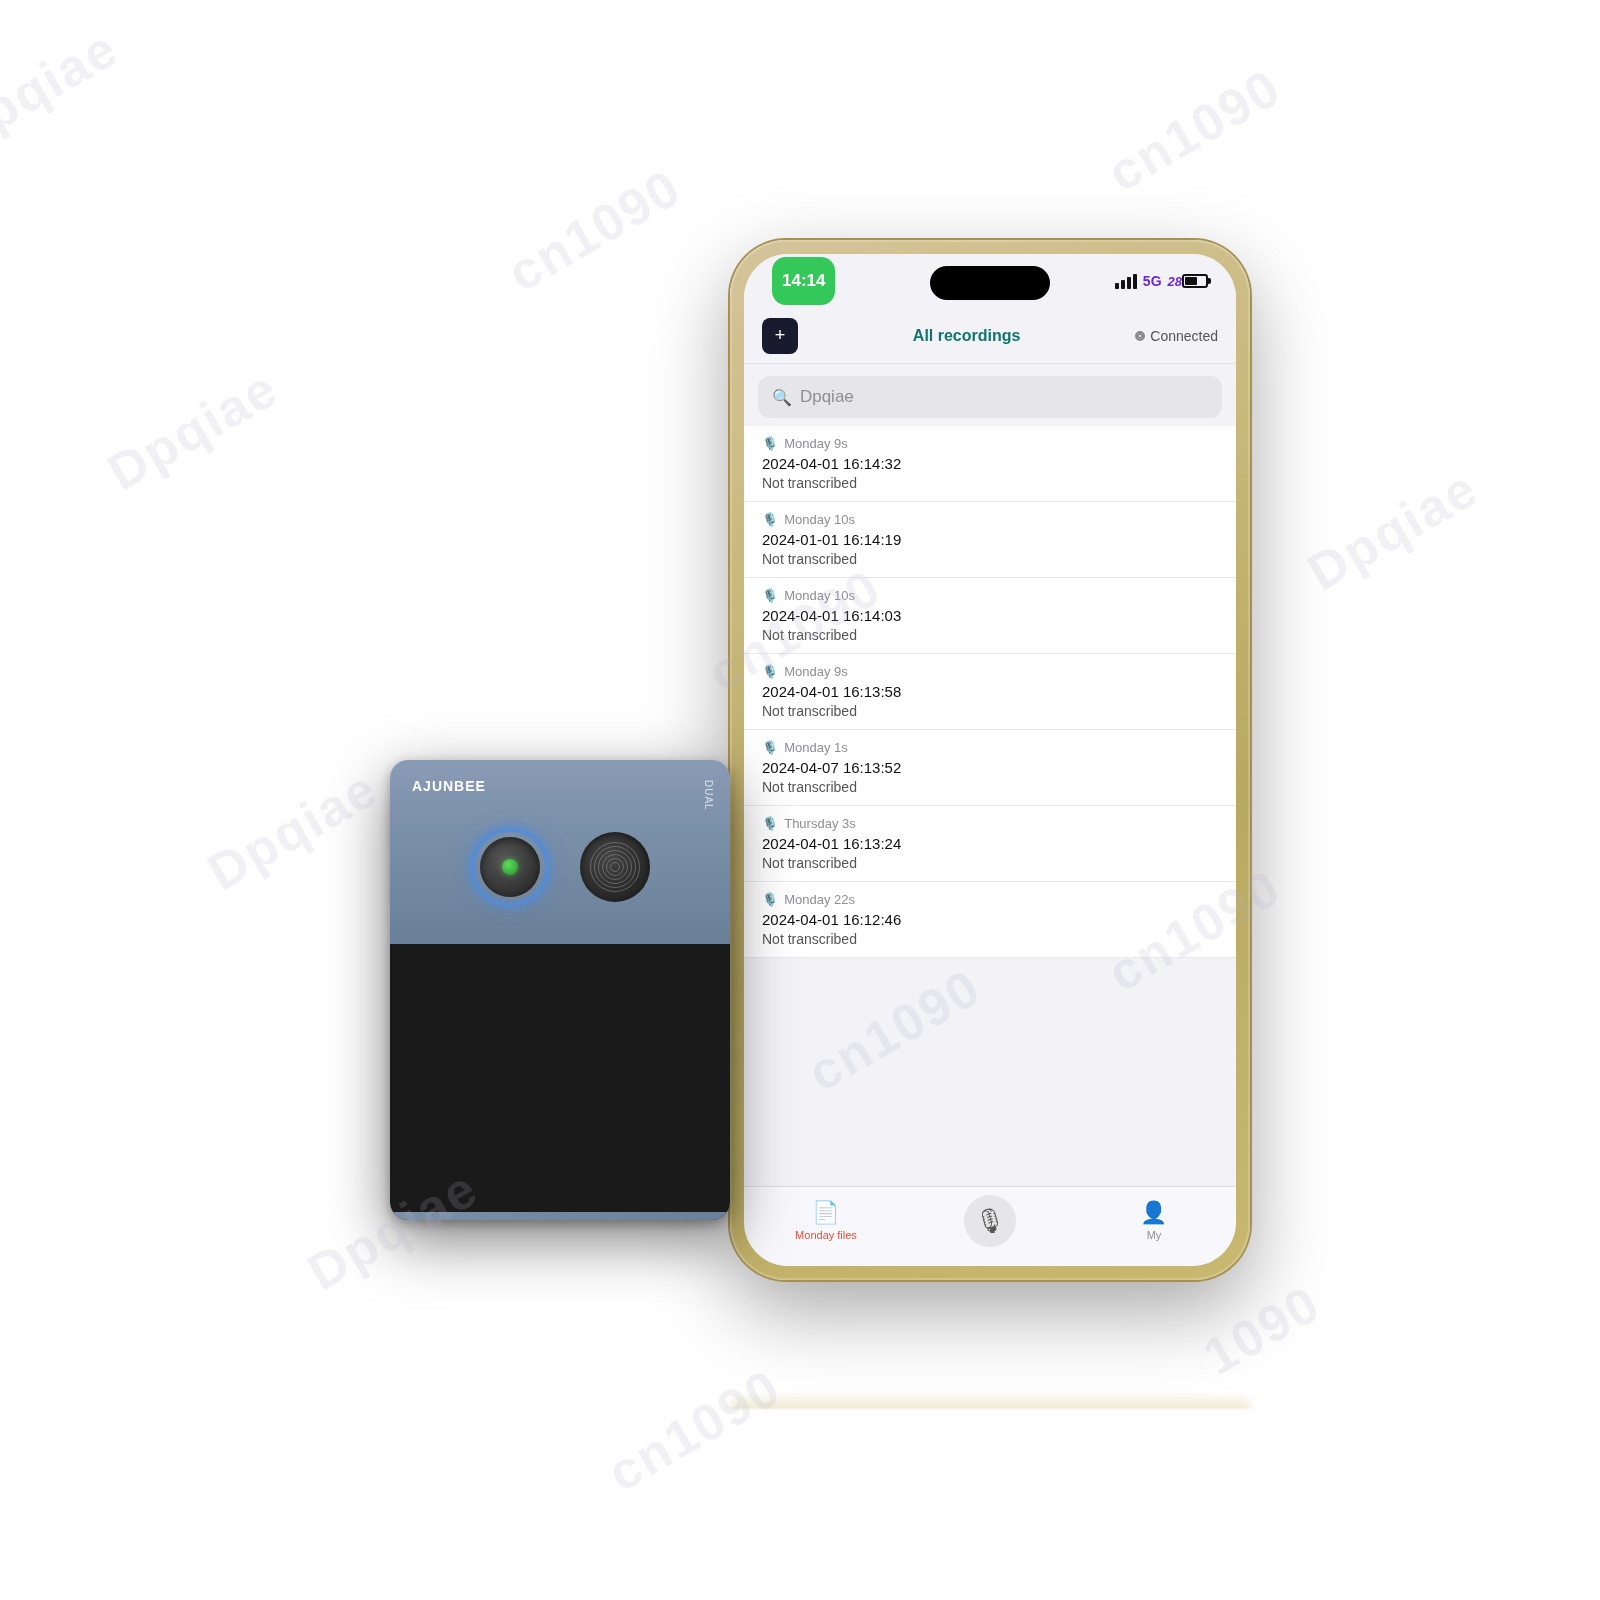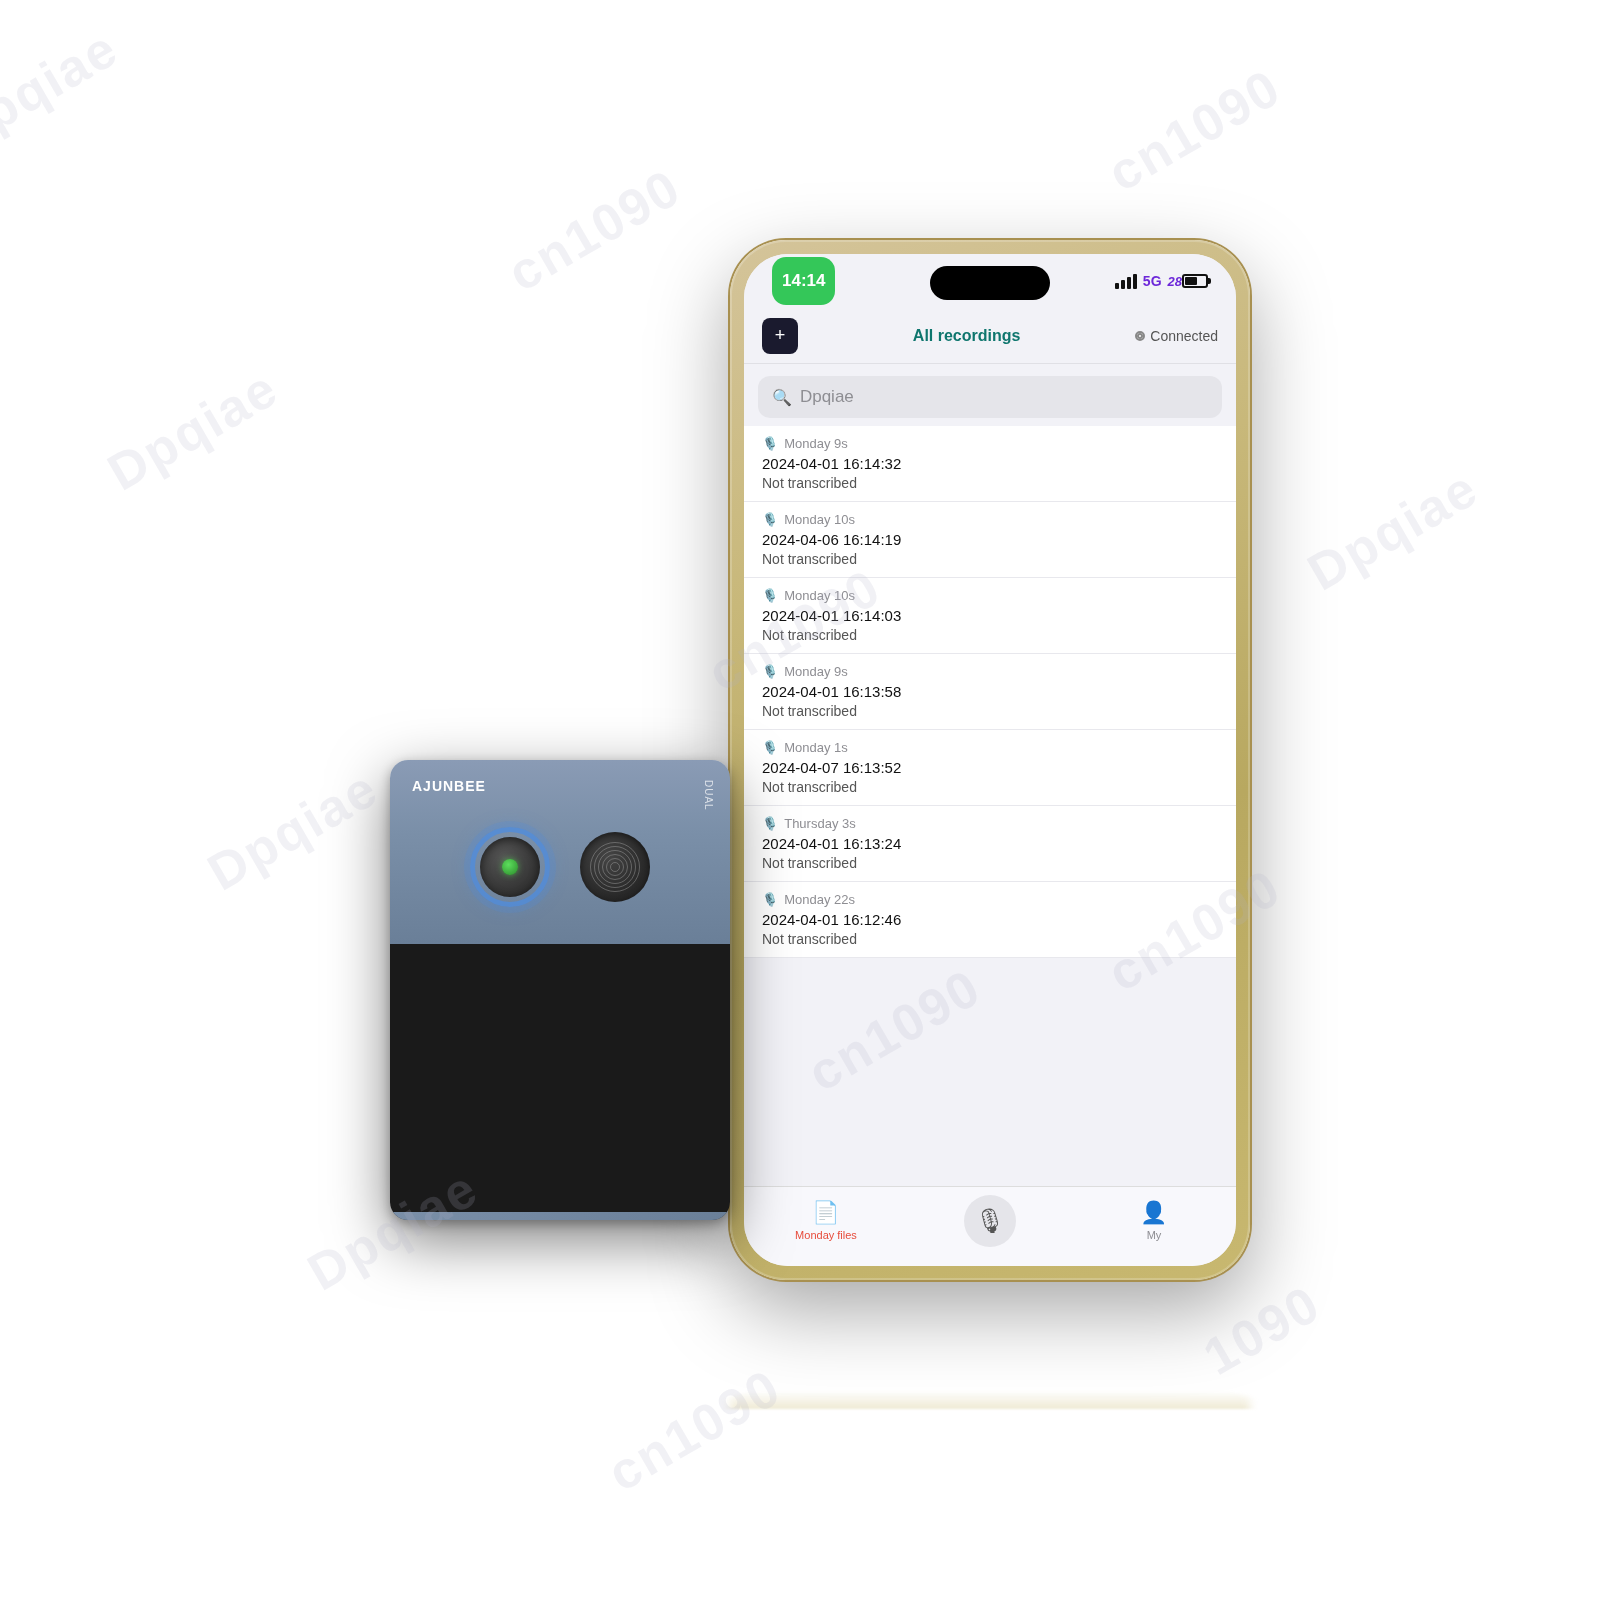--- a/index.html
+++ b/index.html
@@ -557,21 +557,21 @@
           </div>
           <div class="recording-date">2024-04-01 16:14:32</div>
           <div class="recording-status">Not transcribed</div>
         </div>
 
         <div class="recording-item">
           <div class="recording-meta">
             <span class="mic-icon">🎙️</span>
             <span class="recording-day-time">Monday 10s</span>
           </div>
-          <div class="recording-date">2024-04-06 16:14:19</div>
+          <div class="recording-date">2024-01-01 16:14:19</div>
           <div class="recording-status">Not transcribed</div>
         </div>
 
         <div class="recording-item">
           <div class="recording-meta">
             <span class="mic-icon">🎙️</span>
             <span class="recording-day-time">Monday 10s</span>
           </div>
           <div class="recording-date">2024-04-01 16:14:03</div>
           <div class="recording-status">Not transcribed</div>

